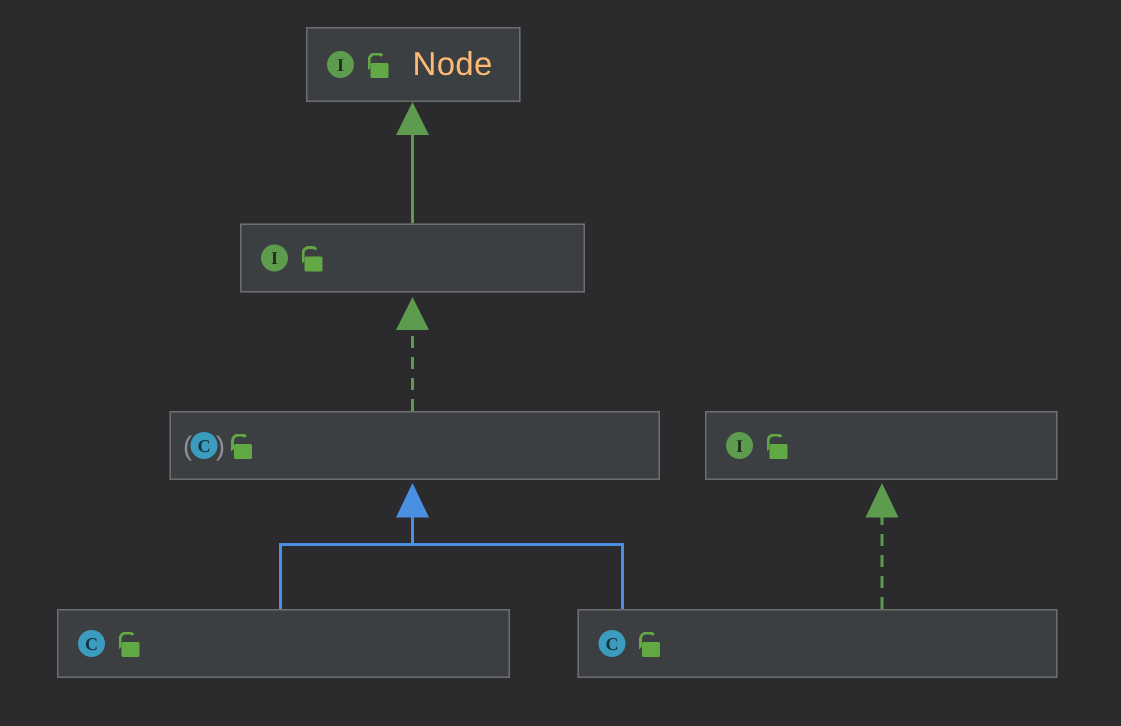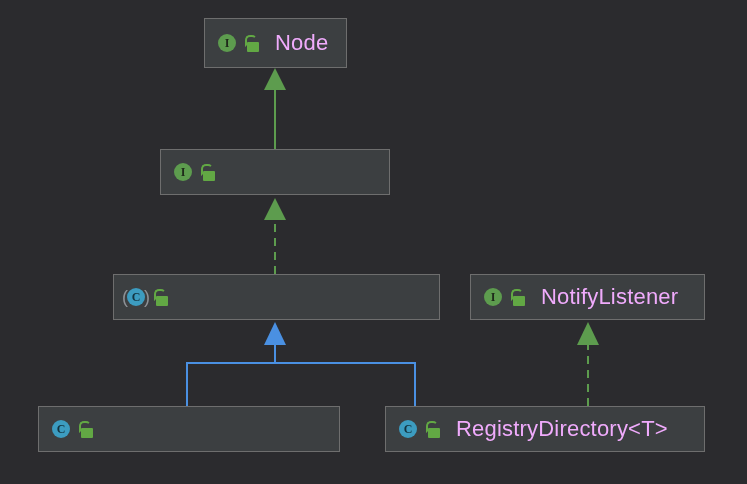--- a/index.html
+++ b/index.html
@@ -29,21 +29,21 @@
     box-sizing: border-box;
     background: #3c3f41;
     border: 1px solid #6e6e6e;
     display: flex;
     align-items: center;
     padding: 0 14px 0 10px;
     height: 45px;
     white-space: nowrap;
   }
   .node-label {
-    color: #f0abfc;
+    color: #fdba74;
     font-size: 22px;
     letter-spacing: 0.2px;
     margin-left: 14px;
     font-family: "Liberation Sans", sans-serif;
   }
   .icon-group {
     display: flex;
     align-items: center;
     flex: 0 0 auto;
   }
@@ -184,21 +184,20 @@
   <div class="node-box" style="left:470px; top:274px; width:235px; height:46px;">
     <span class="icon-group">
       <span class="type-icon iface">
         <span class="disc">I</span>
       </span>
       <span class="lock-icon">
         <span class="shackle"></span>
         <span class="body"></span>
       </span>
     </span>
-    <span class="node-label">NotifyListener</span>
   </div>
 
   <div class="node-box" style="left:38px; top:406px; width:302px; height:46px;">
     <span class="icon-group">
       <span class="type-icon cls">
         <span class="disc">C</span>
       </span>
       <span class="lock-icon">
         <span class="shackle"></span>
         <span class="body"></span>
@@ -209,16 +208,15 @@
   <div class="node-box" style="left:385px; top:406px; width:320px; height:46px;">
     <span class="icon-group">
       <span class="type-icon cls">
         <span class="disc">C</span>
       </span>
       <span class="lock-icon">
         <span class="shackle"></span>
         <span class="body"></span>
       </span>
     </span>
-    <span class="node-label">RegistryDirectory&lt;T&gt;</span>
   </div>
 
 </div>
 
 </body></html>

